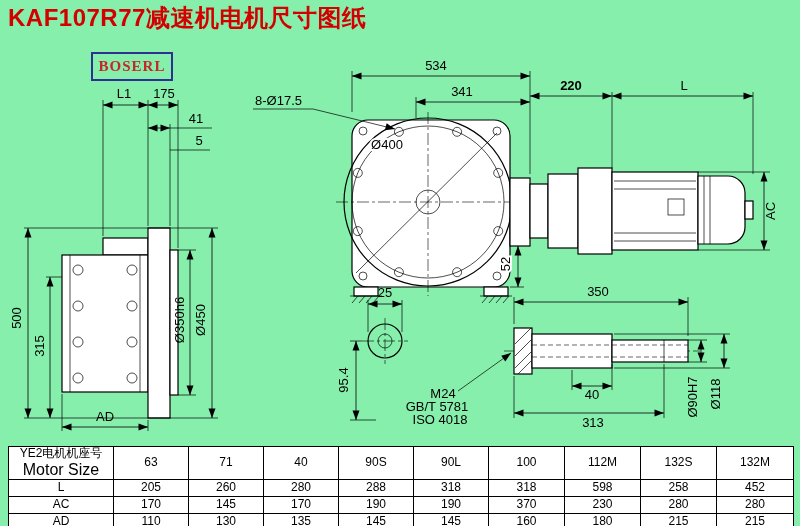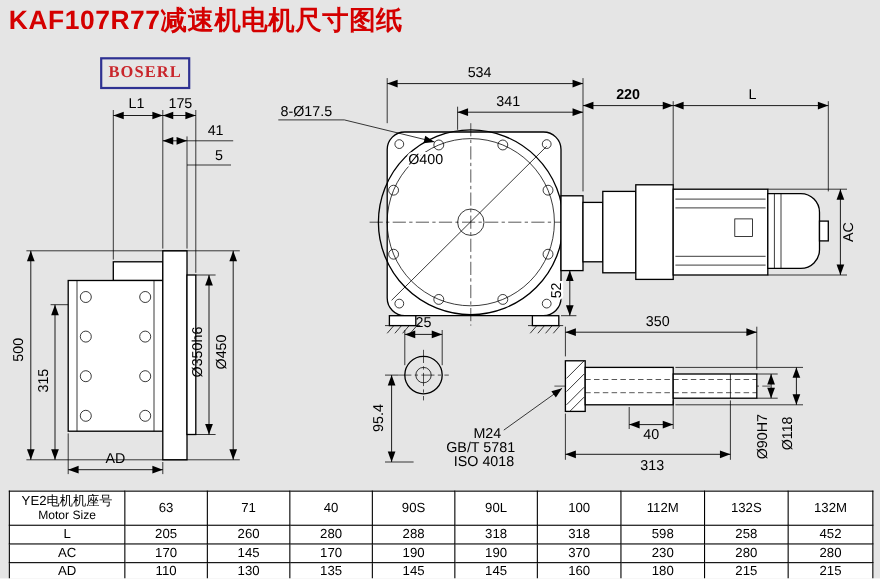--- a/index.html
+++ b/index.html
@@ -1,16 +1,16 @@
 <!DOCTYPE html>
 <html><head>
 <meta charset="utf-8">
 <style>
   html,body{margin:0;padding:0;background:#fff;}
-  .page{position:relative;width:800px;height:526px;background:#e5e5e5;overflow:hidden;
+  .page{position:relative;width:800px;height:526px;background:#86efac;overflow:hidden;
         font-family:"Liberation Sans",sans-serif;}
   .title{position:absolute;left:8px;top:2px;font-size:24px;font-weight:bold;
          color:#d40000;white-space:nowrap;letter-spacing:0.5px;}
   .logo{position:absolute;left:56px;top:52px;width:78px;height:25px;border:2px solid #2e3192;
         display:flex;align-items:center;justify-content:center;color:#c9252b;
         font-family:"Liberation Serif",serif;font-weight:bold;font-size:15px;letter-spacing:1px;margin-left:35px;}
   svg.drawing{position:absolute;left:0;top:0;}
   .ln{fill:none;stroke:#000;stroke-width:1.2;}
   .fw{fill:#fff;stroke:#000;stroke-width:1.2;}
   .tn{fill:none;stroke:#000;stroke-width:0.7;}
@@ -26,21 +26,21 @@
   .f12{font-size:12px;}
   .f125{font-size:12.5px;}
   .f115{font-size:11.5px;}
   .f11{font-size:11px;}
   table.sizes{position:absolute;left:8px;top:446px;width:785px;border-collapse:collapse;
         table-layout:fixed;background:#fff;}
   table.sizes th,table.sizes td{border:1px solid #000;text-align:center;vertical-align:middle;
         font-size:12px;font-weight:normal;padding:0;height:16px;line-height:1.15;color:#000;}
   table.sizes tr.hd th{height:30px;}
   .hd-cn{font-size:12px;}
-  .hd-en{font-size:11px;}
+  .hd-en{font-size:16px;}
 </style>
 </head>
 <body>
 
 <div class="page">
 
   <div class="title">KAF107R77减速机电机尺寸图纸</div>
   <div class="logo">BOSERL</div>
 
   <svg class="drawing" width="800" height="446" viewBox="0 0 800 446">

